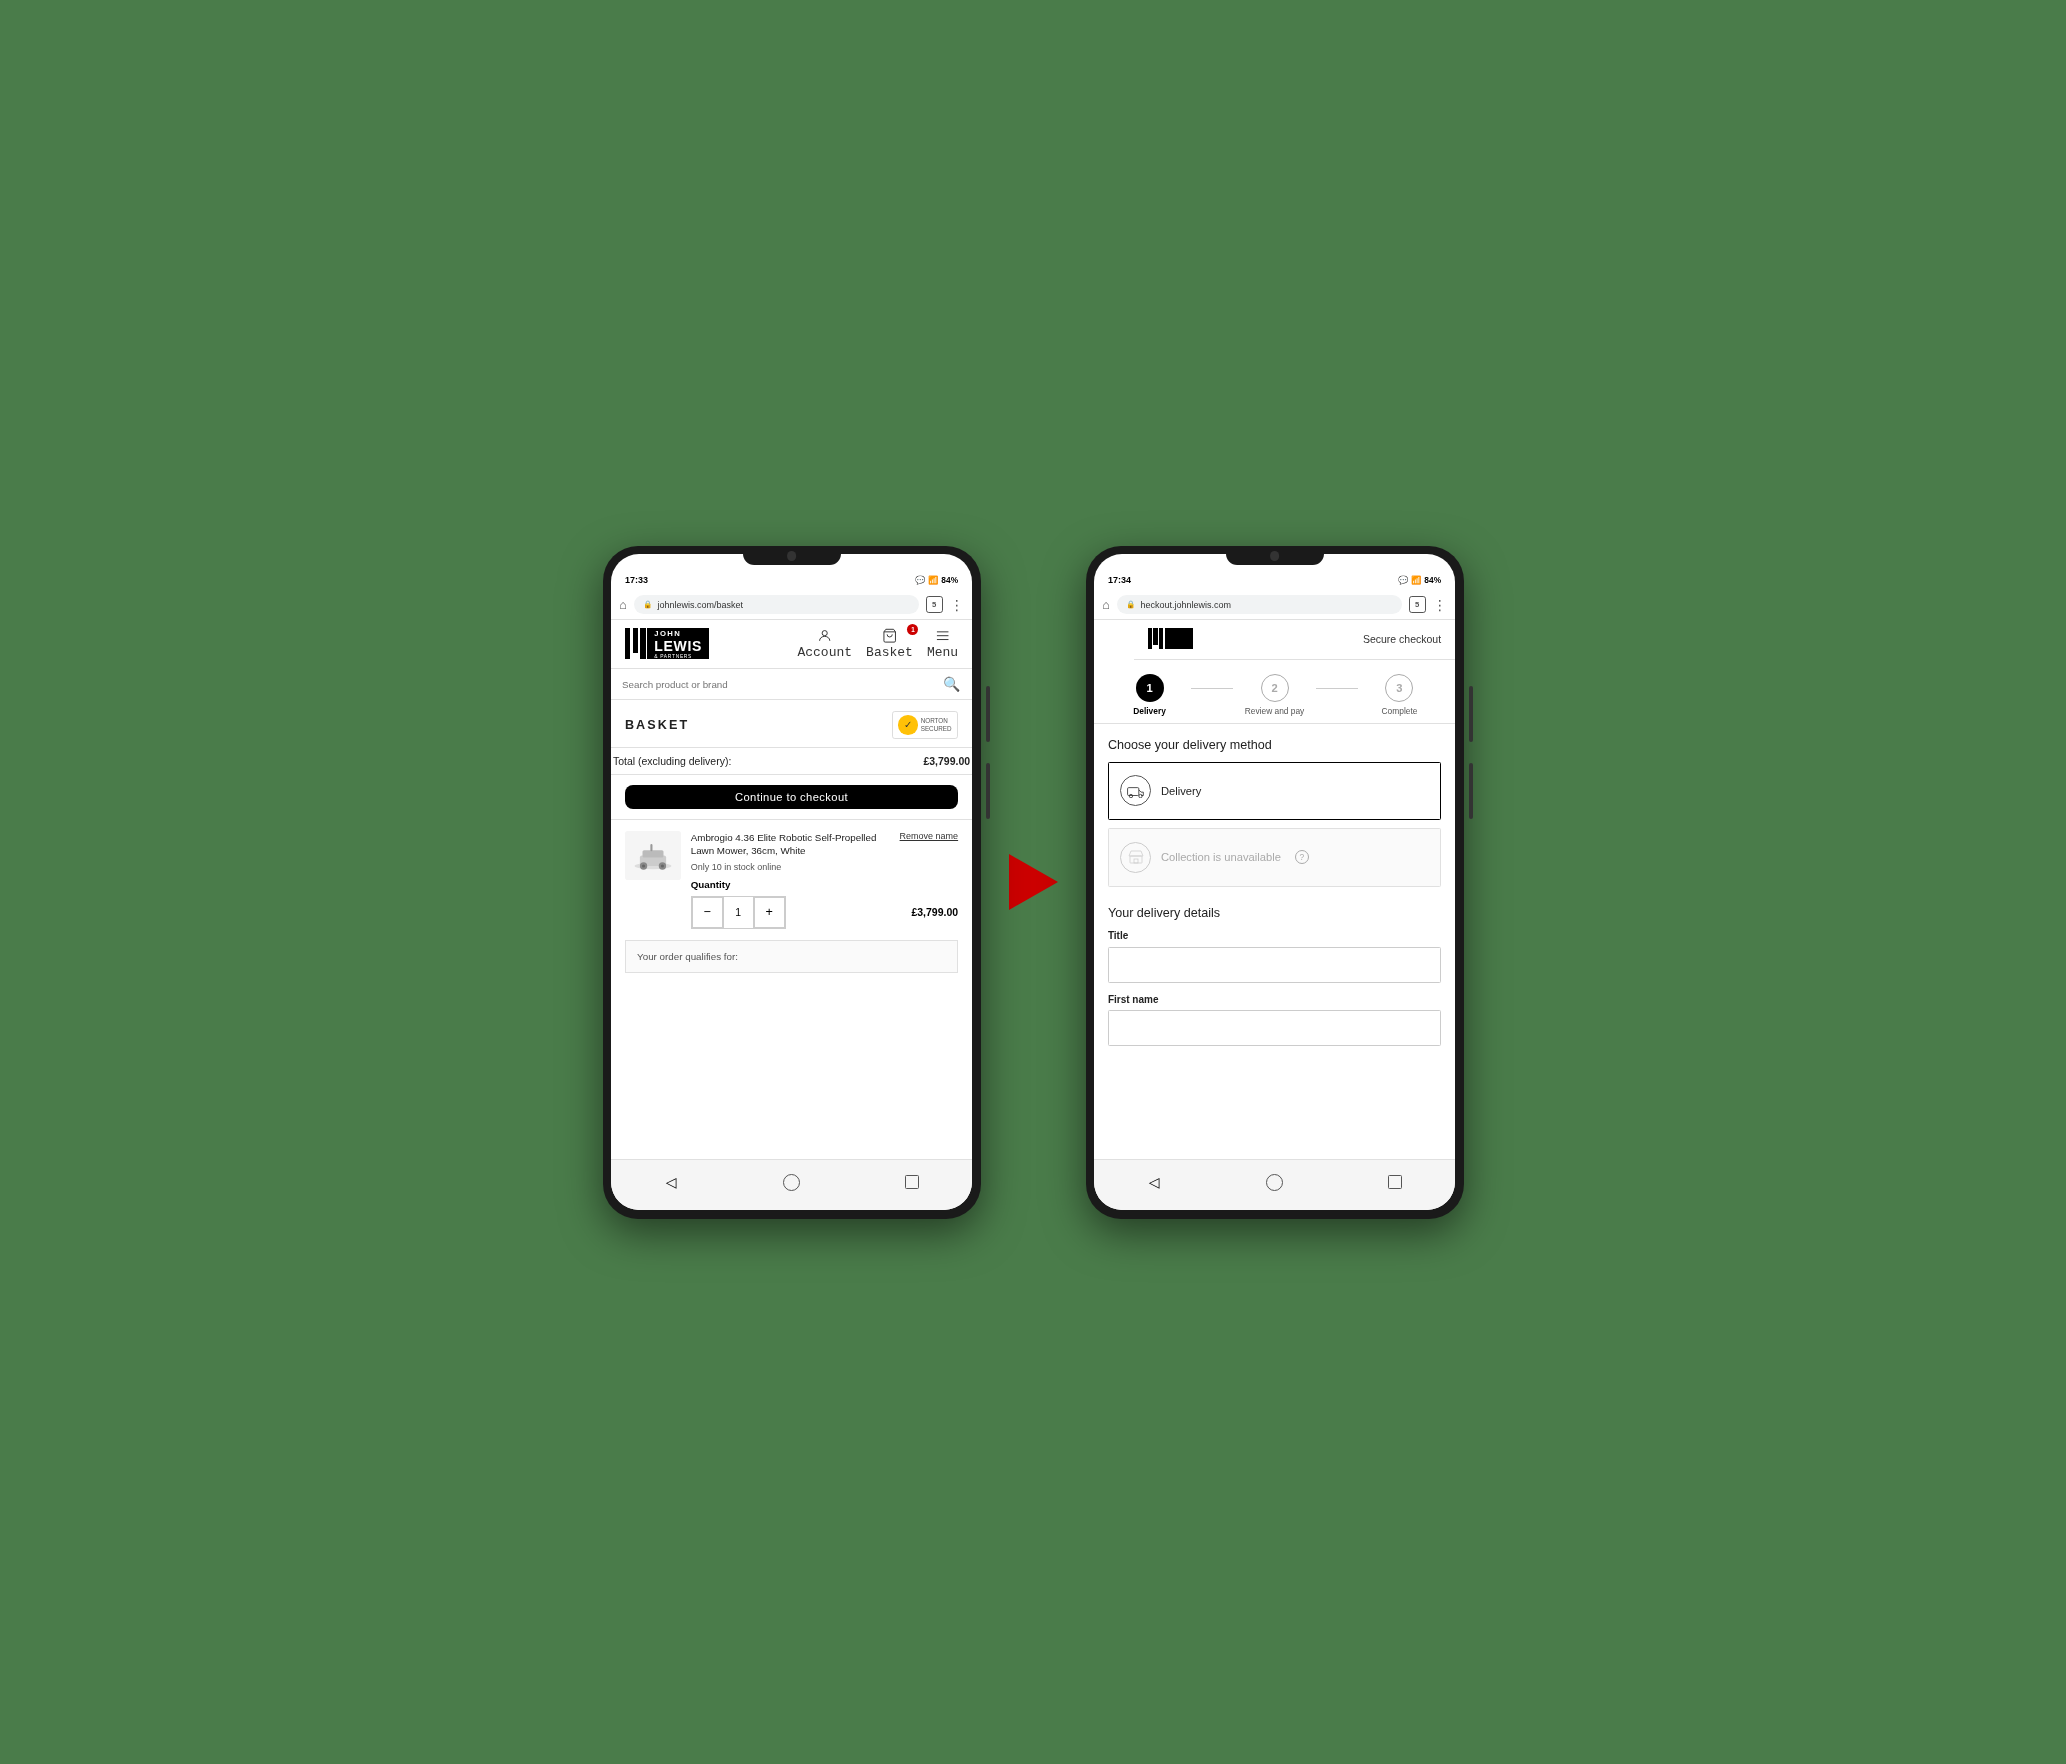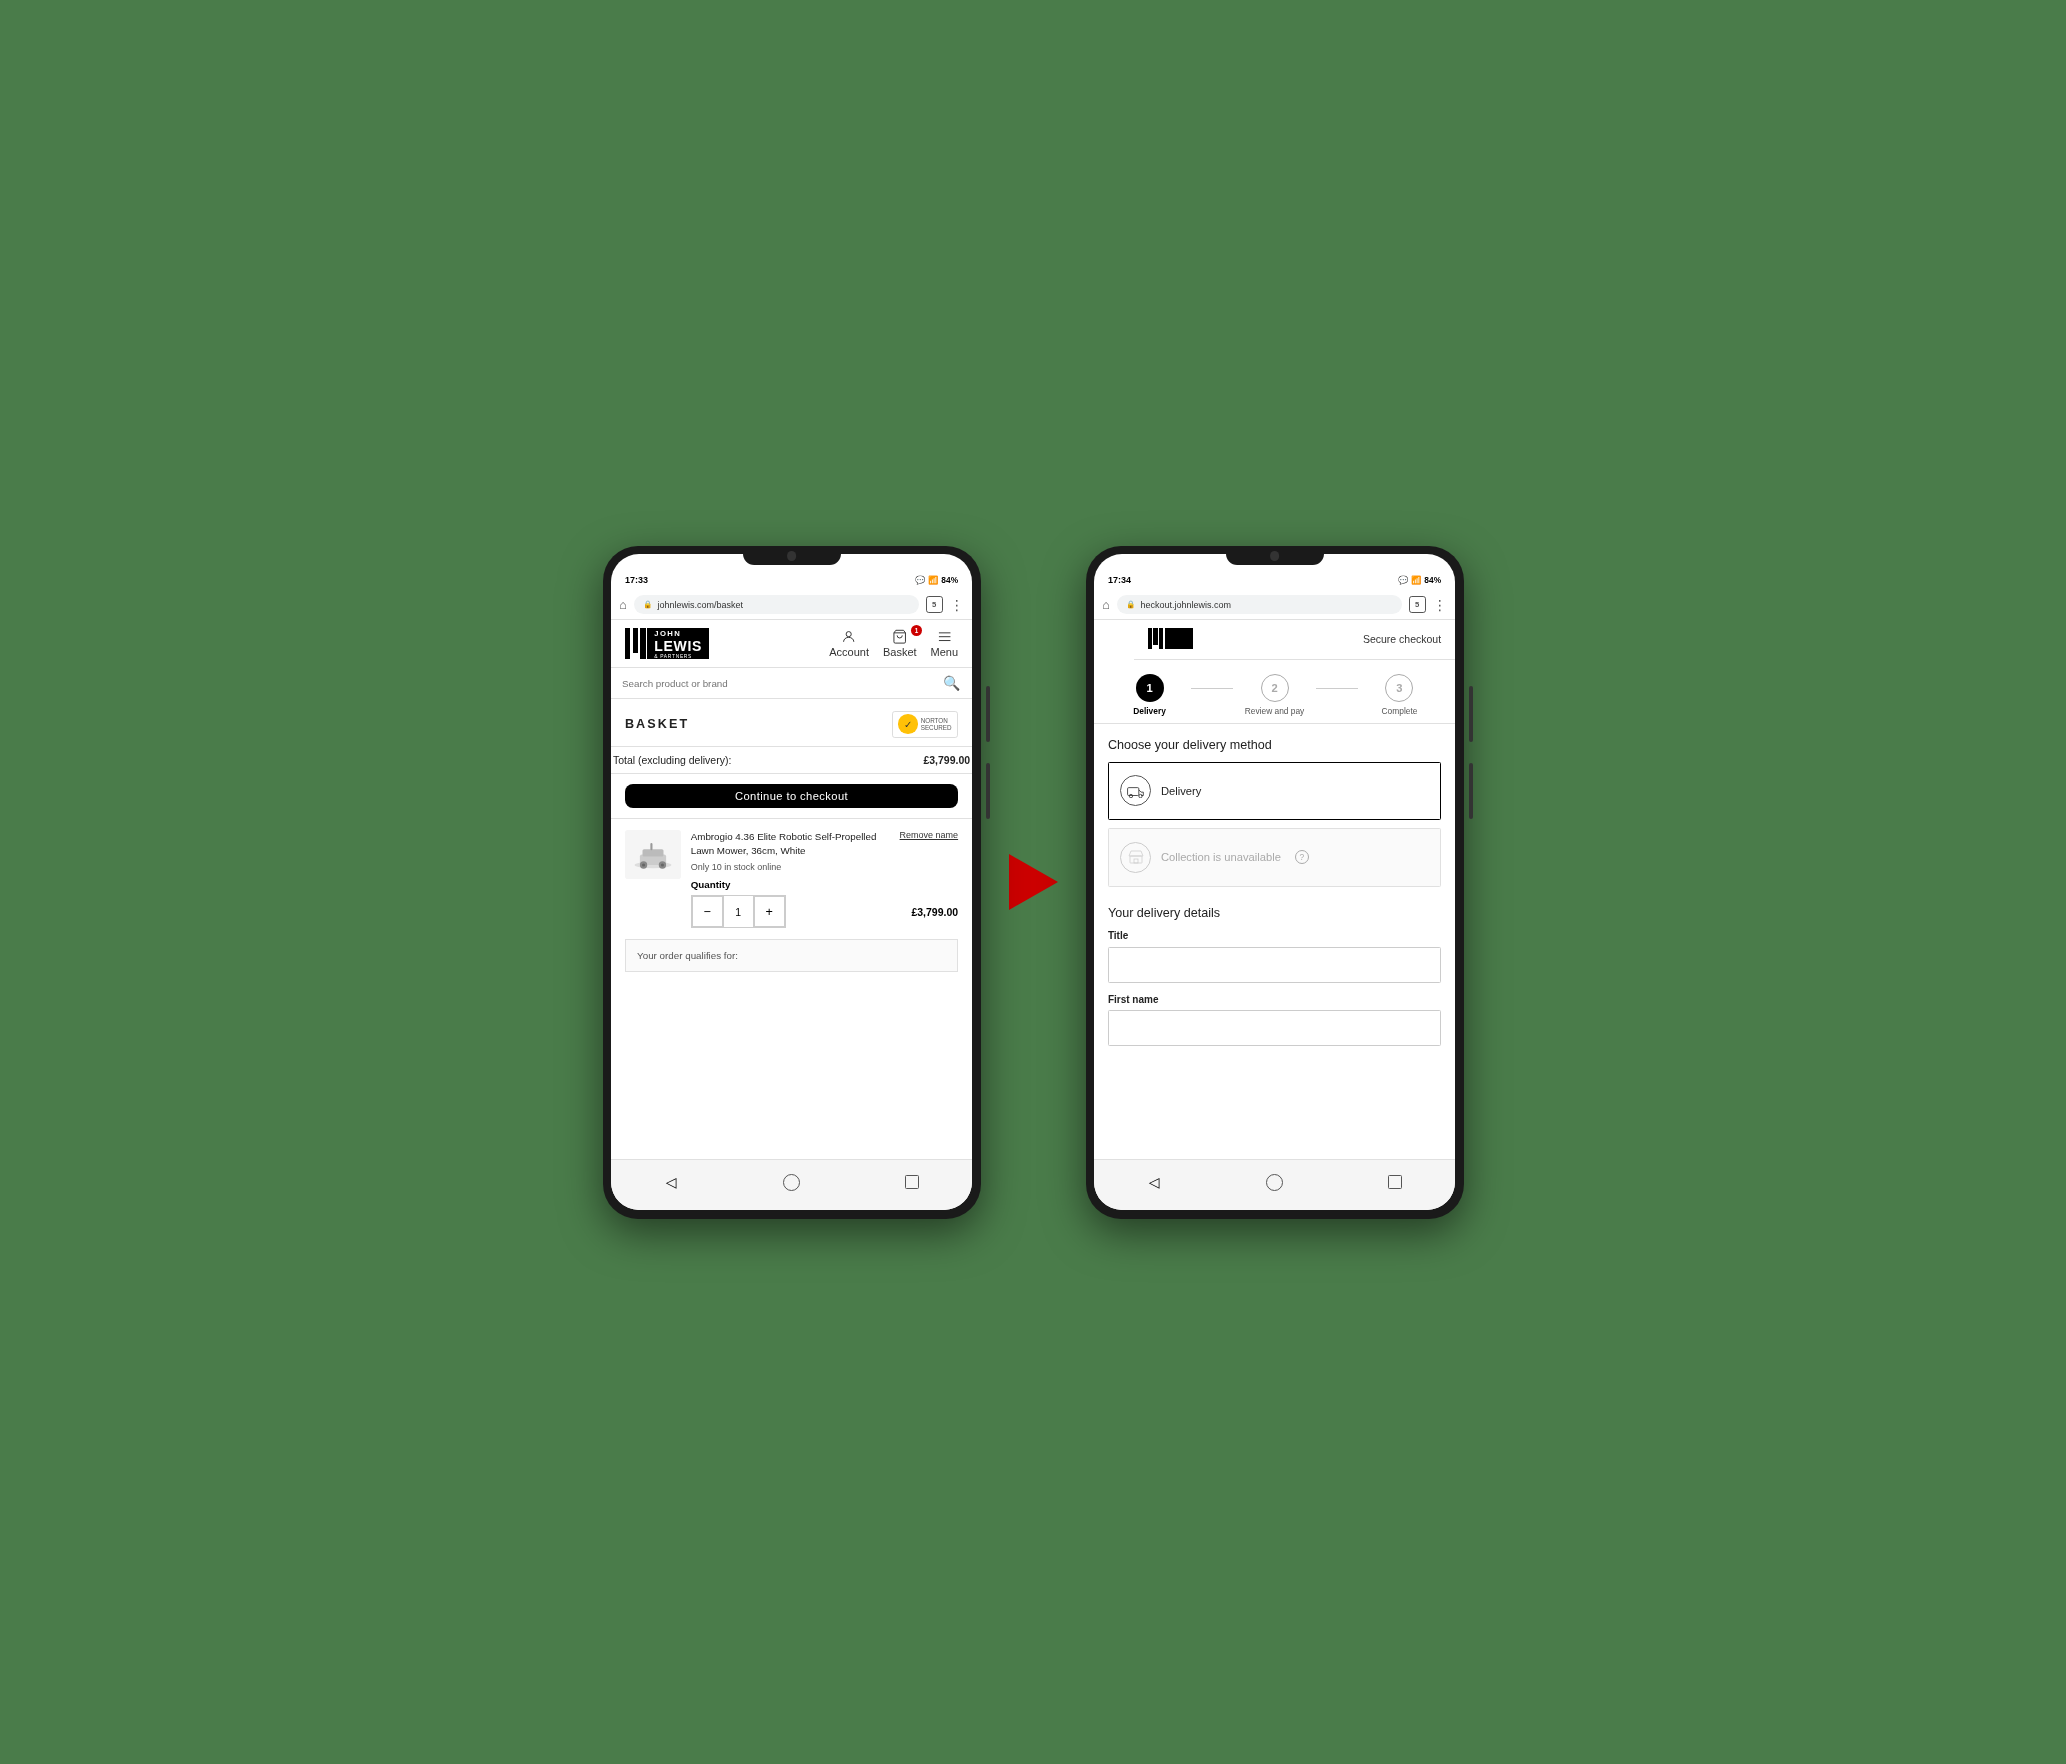--- a/index.html
+++ b/index.html
@@ -192,21 +192,21 @@
       gap: 14px;
       align-items: center;
     }
     .header-icon-item {
       display: flex;
       flex-direction: column;
       align-items: center;
       gap: 1.4px;
       cursor: pointer;
     }
-    .header-icon-label { font-size: 11px; color: #333; }
+    .header-icon-label { font-size: 13px; color: #333; font-family: Liberation Mono, monospace; }
     .basket-icon-wrap {
       position: relative;
     }
     .basket-badge {
       position: absolute;
       top: -4.2px;
       right: -5.6px;
       background: #cc0000;
       color: white;
       font-size: 6.3px;

